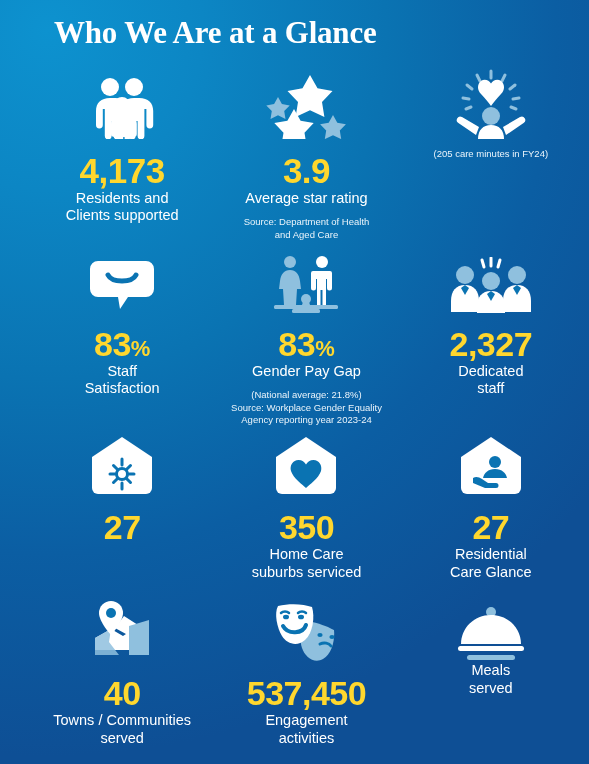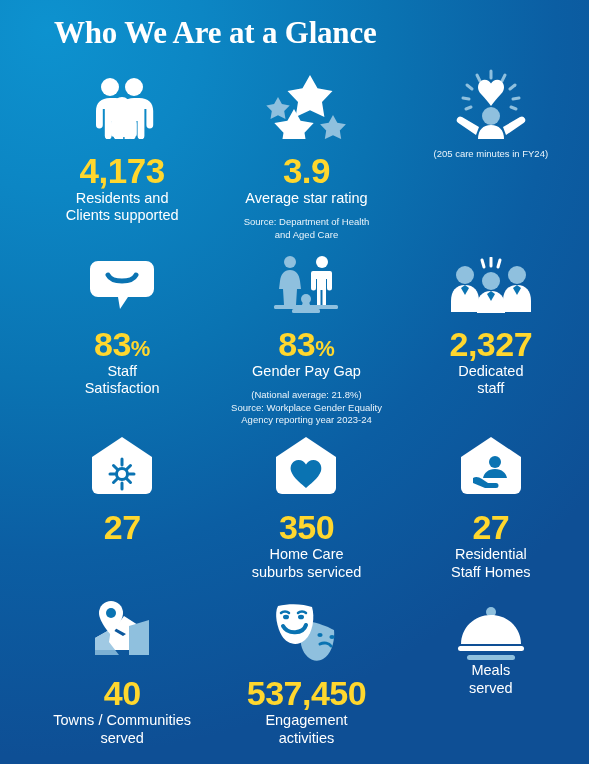--- a/index.html
+++ b/index.html
@@ -243,21 +243,21 @@
       <div class="icon-wrap">
         <svg width="64" height="60" viewBox="0 0 64 60">
           <path d="M32 1L2 21v31a6 6 0 0 0 6 6h48a6 6 0 0 0 6-6V21z" fill="#fff"></path>
           <circle cx="36" cy="26" r="6" fill="#0a73b2"></circle>
           <path d="M36 33c-7 0-11 4-12 9h24c-1-5-5-9-12-9z" fill="#0a73b2"></path>
           <path d="M14 42c3-2 6-1 9 1l6 4h8a2.5 2.5 0 0 1 0 5H26l-12-5z" fill="#0a73b2"></path>
         </svg>
       </div>
       <div class="value"><span>27</span><span class="pct"></span></div>
       <div class="label">Residential
-Staff Homes</div>
+Care Glance</div>
       <div class="note"></div>
     </div>
 
     <div class="cell r4">
       <div class="icon-wrap">
         <svg width="70" height="62" viewBox="0 0 70 62">
           <path d="M8 38l16-9 12 7 3-2-11-6 9-12 14 9v25H8z" fill="#fff"></path>
           <path d="M42 26l20-6v35H42z" fill="#8fc0de"></path>
           <path d="M24 29L8 38v17h24L22 42z" fill="#8fc0de" opacity="0.85"></path>
           <path d="M24 1a12 12 0 0 0-12 12c0 9 12 22 12 22s12-13 12-22A12 12 0 0 0 24 1z" fill="#fff"></path>

